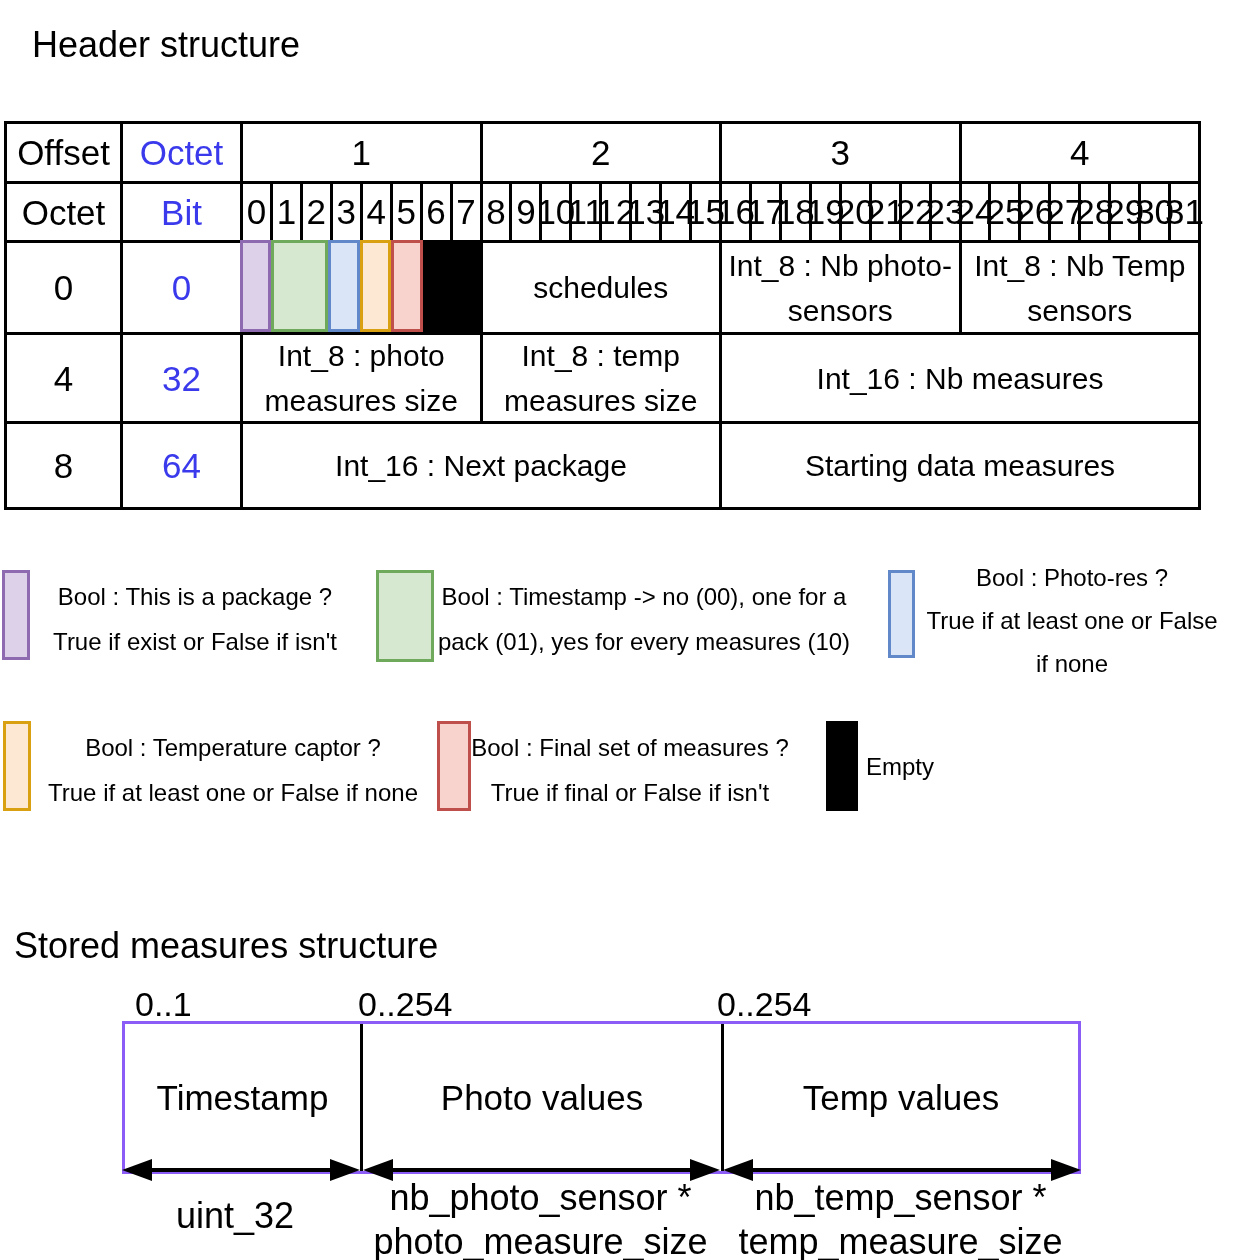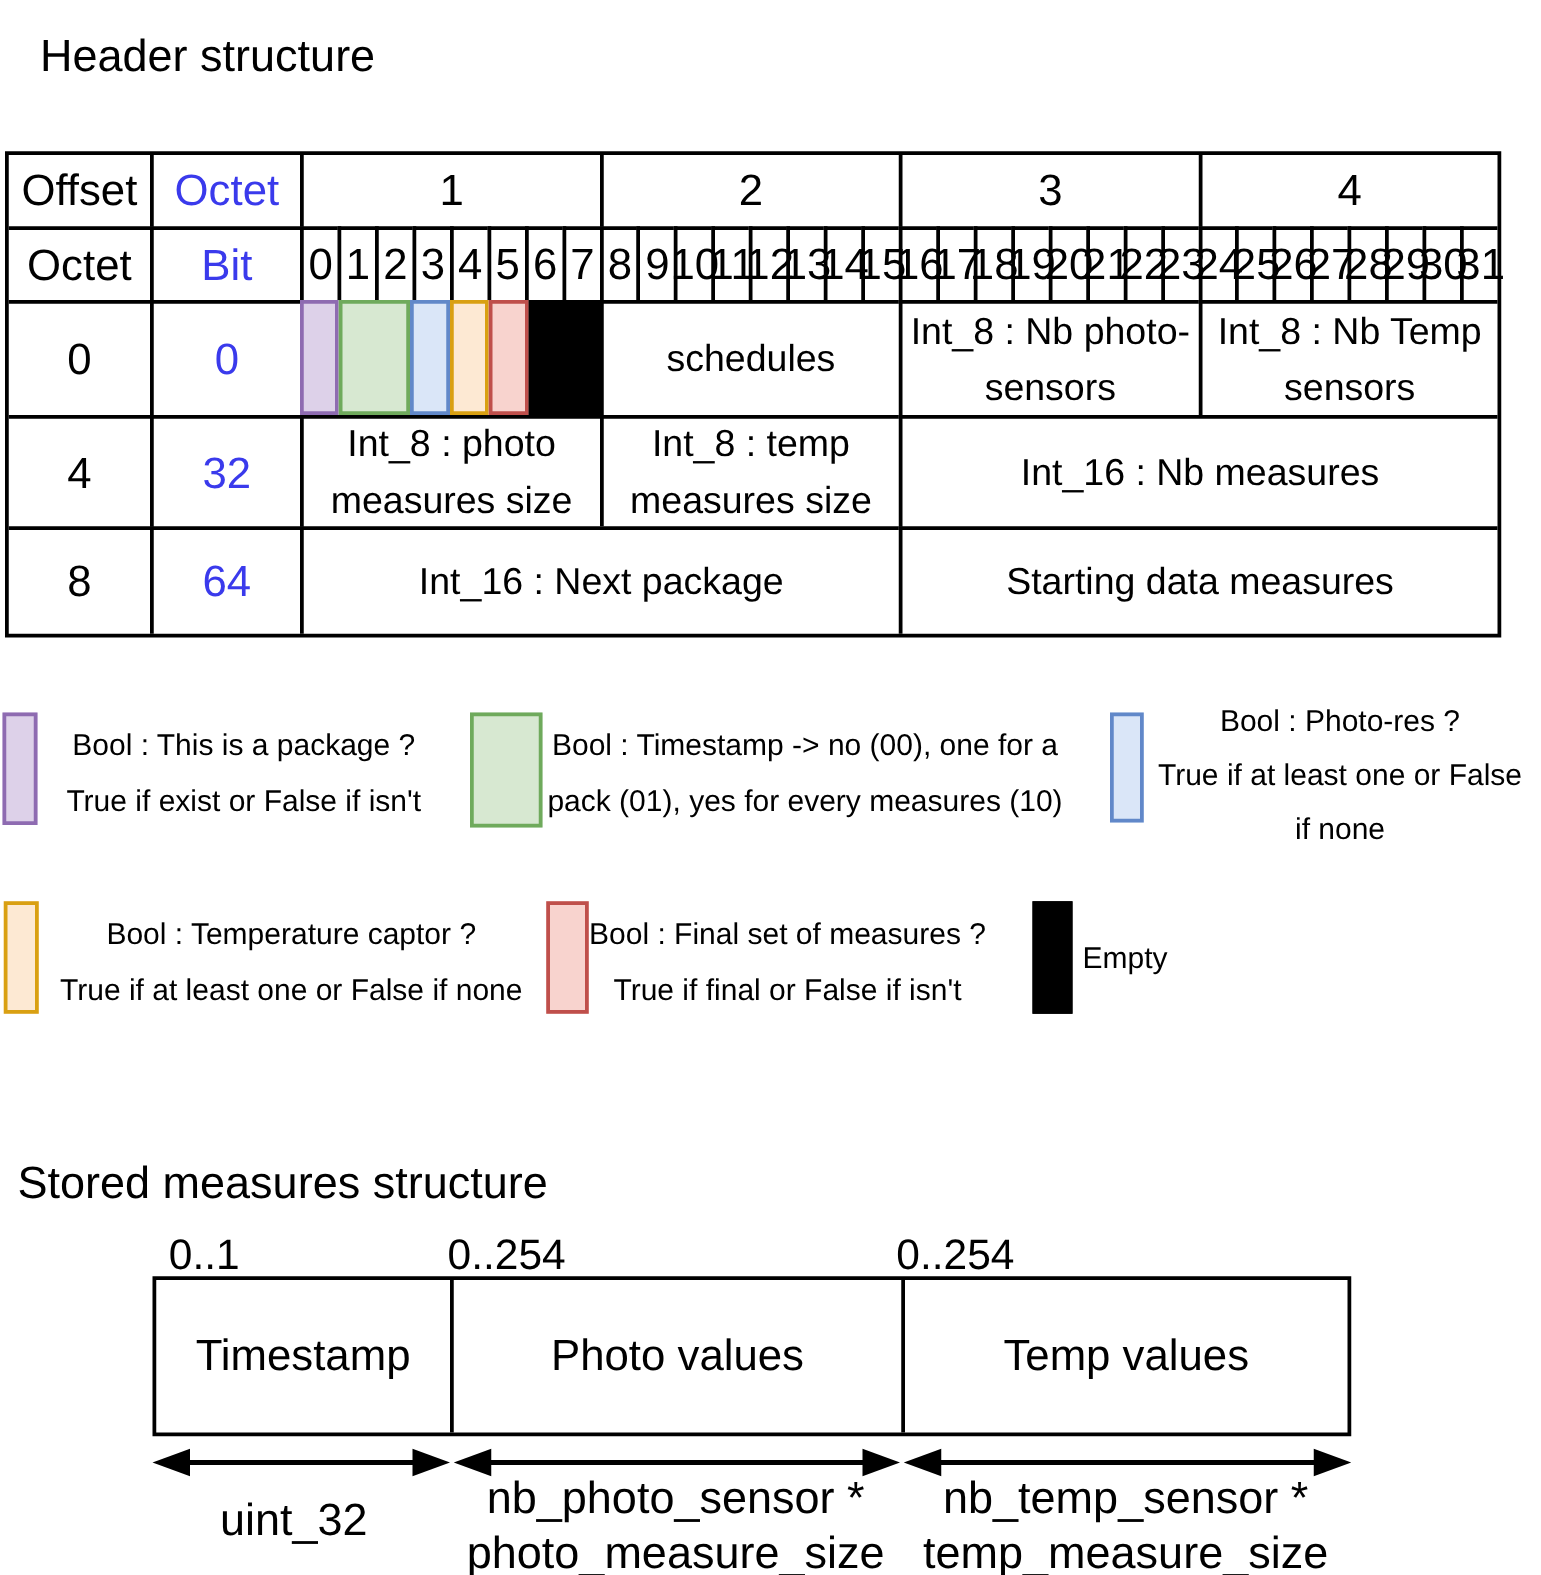--- a/index.html
+++ b/index.html
@@ -22,22 +22,22 @@
     display:flex;align-items:center;justify-content:center;
     font-size:35px;overflow:visible;}
   .bitc span{white-space:nowrap;}
   .flagsbox{flex-direction:row;align-items:stretch;justify-content:stretch;padding:0;
     border-left:none !important;border-top:none !important;}
   .flag{box-sizing:border-box;border:3px solid transparent;}
   .legend-box{position:absolute;box-sizing:border-box;border:3px solid transparent;}
   .legend-text{position:absolute;text-align:center;font-size:24px;line-height:45px;}
   .stitle{position:absolute;font-size:36px;}
   .range-label{position:absolute;font-size:34px;}
-  .sbox{position:absolute;left:122px;top:1021px;width:959px;height:128px;
-    border:3px solid #000000;box-sizing:border-box;display:flex;}
+  .sbox{position:absolute;left:122px;top:1021px;width:959px;height:153px;
+    border:3px solid #8b5cf6;box-sizing:border-box;display:flex;}
   .scell{display:flex;align-items:center;justify-content:center;font-size:35px;
     box-sizing:border-box;border-left:3px solid #000;}
   .scell.first{border-left:none;}
   .arrow-label{position:absolute;text-align:center;font-size:36px;line-height:44px;}
 </style>
 </head>
 <body>
 
 <div class="abs sec-title" style="left:32px;top:24px;">Header structure</div>
 

